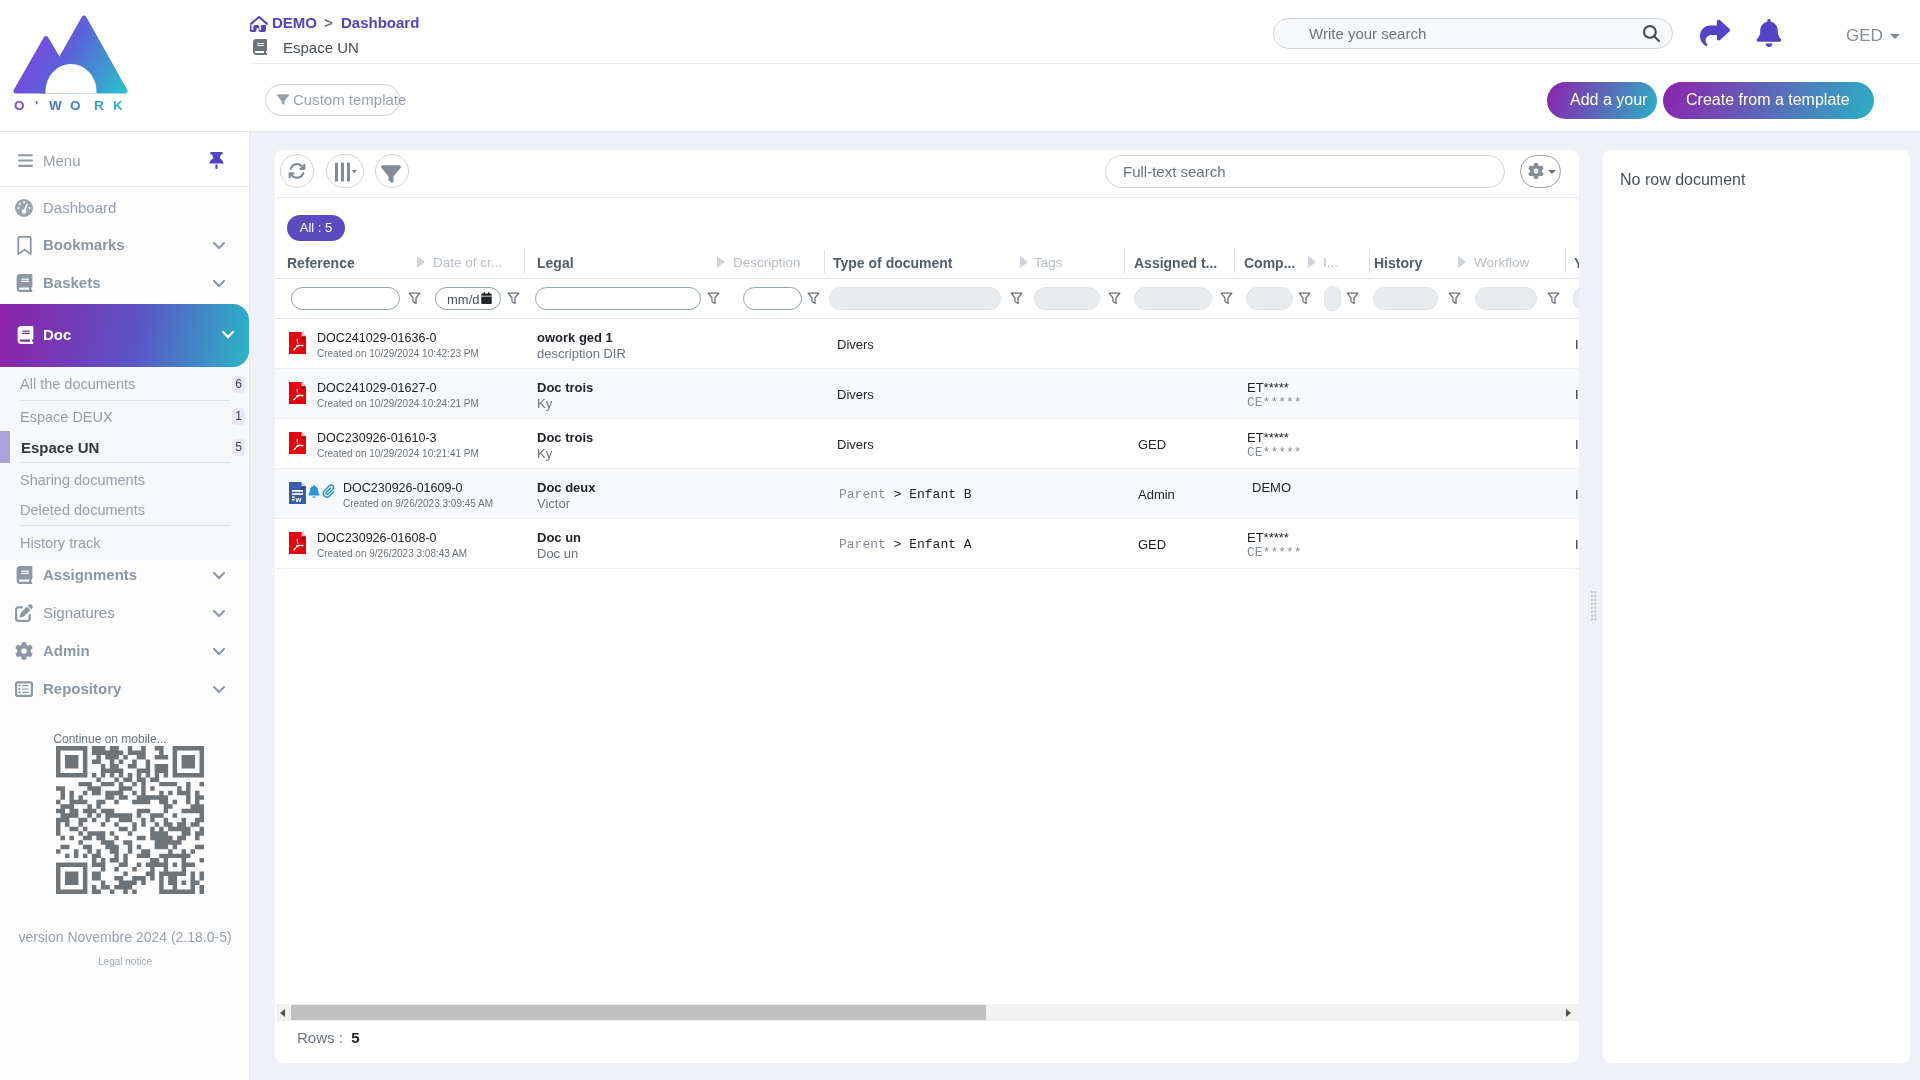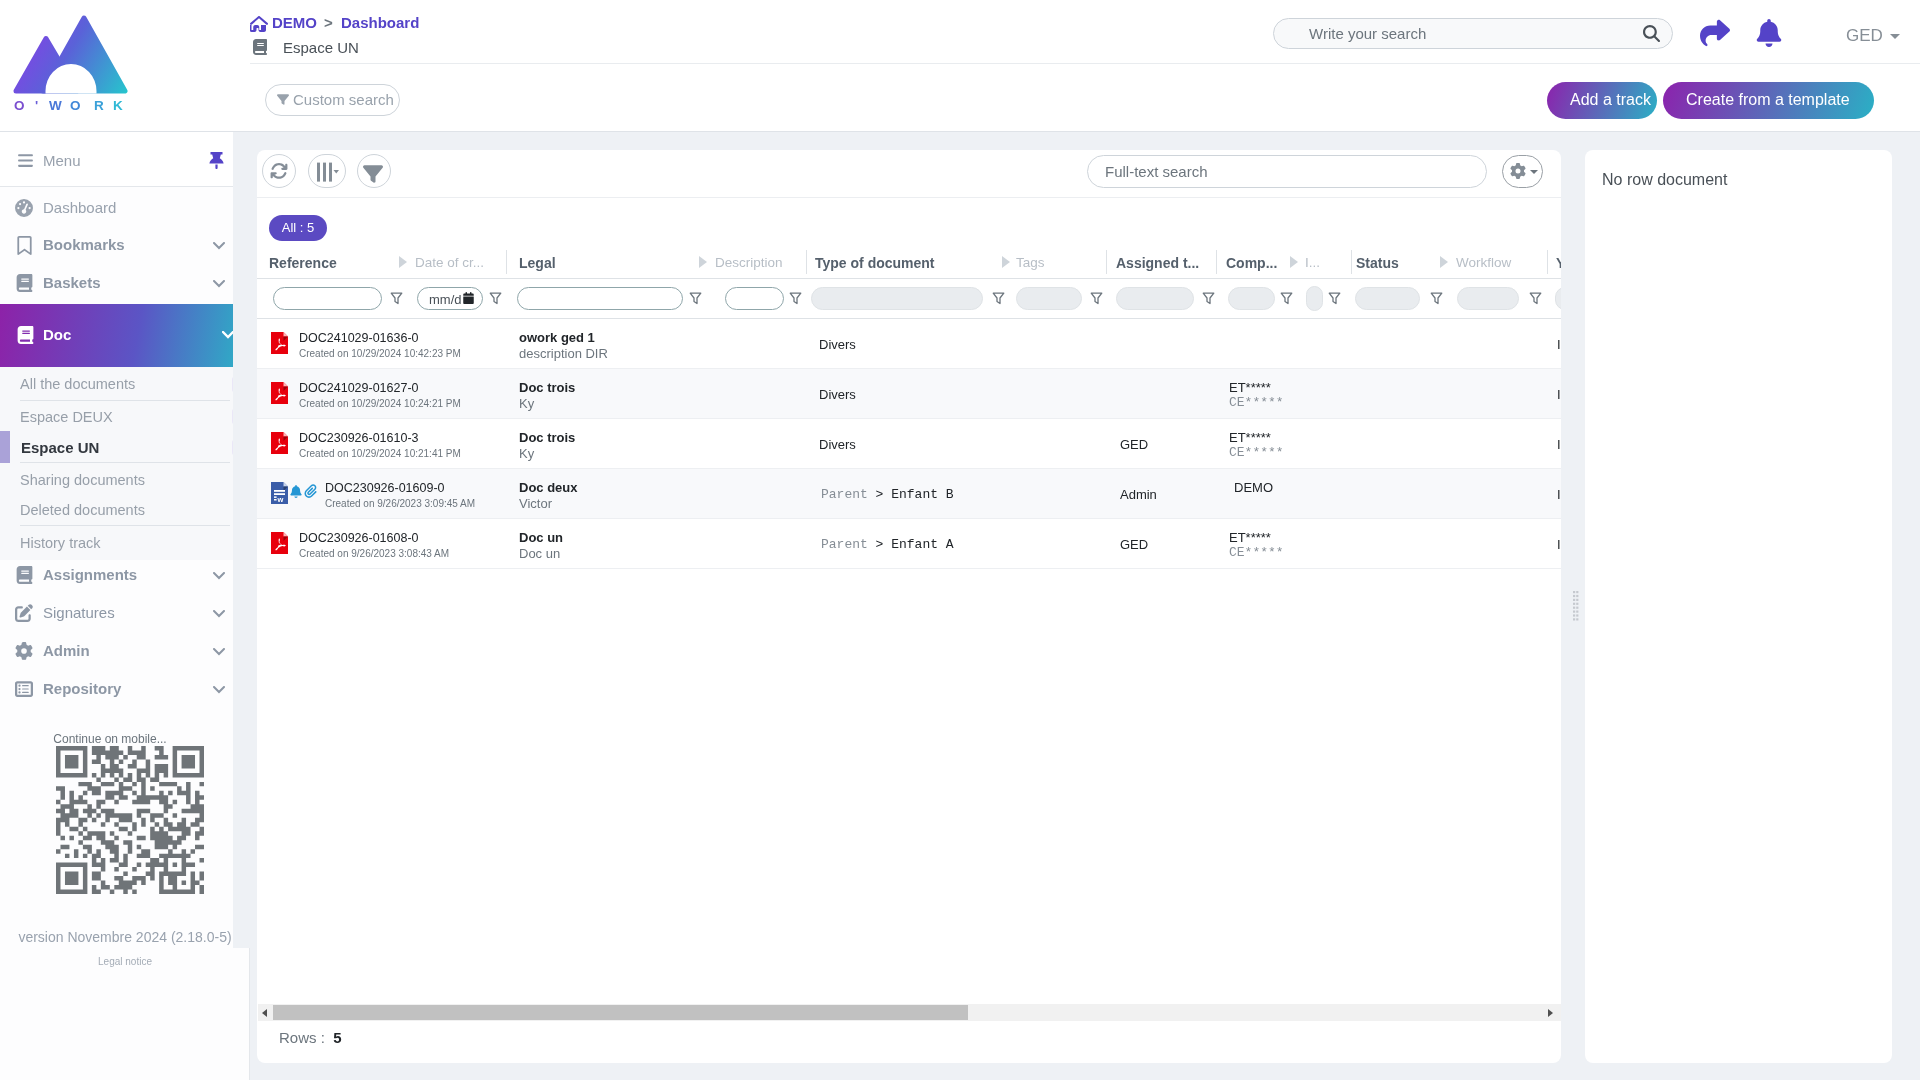--- a/index.html
+++ b/index.html
@@ -2,21 +2,21 @@
 <html><head>
 <meta charset="utf-8">
 <style>
 * { margin:0; padding:0; box-sizing:border-box; }
 html,body { width:1920px; height:1080px; overflow:hidden; font-family:"Liberation Sans",sans-serif; background:#eef1f5; }
 .abs { position:absolute; }
 #topbar { position:absolute; left:0; top:0; width:1920px; height:131px; background:#fff; }
 #topline { position:absolute; left:250px; top:63px; width:1670px; height:1px; background:#e9ecef; }
 #botline { position:absolute; left:0; top:131px; width:1920px; height:1px; background:#dfe3e8; }
 #sidebar { position:absolute; left:0; top:132px; width:250px; height:948px; background:#fdfdfe; border-right:1px solid #e4e7eb; }
-#content { position:absolute; left:233px; top:132px; width:1669px; height:816px; background:#eef1f5; }
+#content { position:absolute; left:251px; top:132px; width:1669px; height:816px; background:#eef1f5; }
 .txt { position:absolute; white-space:nowrap; }
 .hl { font-size:14px; white-space:nowrap; }
 .dk { font-weight:bold; color:#55606c; }
 .lt { font-weight:normal; font-size:13.5px; color:#b7bec6; }
 .caret { position:absolute; width:0; height:0; border-top:6px solid transparent; border-bottom:6px solid transparent; border-left:8px solid #ced4da; }
 .vsep { position:absolute; top:8px; width:1px; height:24px; background:#dee2e6; }
 .fi { position:absolute; height:23px; border-radius:12px; }
 .wh { background:#fff; border:1px solid #8fa6aa; }
 .gr { background:#e9ecef; border:1px solid #dfe3e6; }
 .fun { position:absolute; width:13px; height:13px; }
@@ -100,24 +100,24 @@
   <svg class="abs" style="left:1755px;top:19px" width="28" height="28" viewBox="0 0 448 512">
       <path fill="#5443c8" d="M224 0c-17.7 0-32 14.3-32 32l0 19.2C119 66 64 130.6 64 208l0 18.8c0 47-17.3 92.4-48.5 127.6l-7.4 8.3c-8.4 9.4-10.4 22.9-5.3 34.4S19.4 416 32 416l384 0c12.6 0 24-7.4 29.2-18.9s3.1-25-5.3-34.4l-7.4-8.3C401.3 319.2 384 273.9 384 226.8l0-18.8c0-77.4-55-142-128-156.8L256 32c0-17.7-14.3-32-32-32zm45.3 493.3c12-12 18.7-28.3 18.7-45.3l-64 0-64 0c0 17 6.7 33.3 18.7 45.3s28.3 18.7 45.3 18.7s33.3-6.7 45.3-18.7z"></path>
     </svg>
   <div class="txt" style="left:1846px;top:26px;font-size:17px;color:#868e96">GED</div>
   <div class="abs" style="left:1890px;top:34px;width:0;height:0;border-left:5px solid transparent;border-right:5px solid transparent;border-top:5px solid #868e96"></div>
 
   <div class="abs" style="left:265px;top:84px;width:135px;height:32px;border:1px solid #ced4da;border-radius:16px;background:#fff"></div>
   <svg class="abs" style="left:277px;top:93px" width="12" height="13" viewBox="0 0 512 512">
       <path fill="#99a2ac" d="M3.9 54.9C10.5 40.9 24.5 32 40 32l432 0c15.5 0 29.5 8.9 36.1 22.9s4.6 30.5-5.2 42.5L320 320.9 320 448c0 12.1-6.8 23.2-17.7 28.6s-23.8 4.3-33.5-3l-64-48c-8.1-6-12.8-15.5-12.8-25.6l0-79.1L9 97.3C-.7 85.4-2.8 68.8 3.9 54.9z"></path>
     </svg>
-  <div class="txt" style="left:293px;top:91px;font-size:15px;color:#99a2ac">Custom search</div>
+  <div class="txt" style="left:293px;top:91px;font-size:15px;color:#99a2ac">Custom template</div>
 
   <div class="abs" style="left:1547px;top:82px;width:110px;height:37px;border-radius:19px;background:linear-gradient(110deg,#8c22ad,#2ab0c5);"></div>
-  <div class="txt" style="left:1570px;top:91px;font-size:16px;color:#fff">Add a track</div>
+  <div class="txt" style="left:1570px;top:91px;font-size:16px;color:#fff">Add a your</div>
   <div class="abs" style="left:1663px;top:82px;width:211px;height:37px;border-radius:19px;background:linear-gradient(110deg,#8c22ad,#2ab0c5);"></div>
   <div class="txt" style="left:1686px;top:91px;font-size:16px;color:#fff">Create from a template</div>
 </div>
 <div id="botline"></div>
 <div id="sidebar">
 
   <div class="abs" style="left:0;top:0;width:249px;height:55px;background:#fff;border-bottom:1px solid #e4e7eb"></div>
   <svg class="abs" style="left:15px;top:20px" width="21" height="17" viewBox="0 0 448 512">
       <path fill="#8d97a5" d="M0 96C0 78.3 14.3 64 32 64l384 0c17.7 0 32 14.3 32 32s-14.3 32-32 32L32 128C14.3 128 0 113.7 0 96zM0 256c0-17.7 14.3-32 32-32l384 0c17.7 0 32 14.3 32 32s-14.3 32-32 32L32 288c-17.7 0-32-14.3-32-32zM448 416c0 17.7-14.3 32-32 32L32 448c-17.7 0-32-14.3-32-32s14.3-32 32-32l384 0c17.7 0 32 14.3 32 32z"></path>
     </svg>
@@ -249,21 +249,21 @@
     <div class="abs hl dk" style="left:558px;top:13px">Type of document</div>
     <div class="caret" style="left:745px;top:14px"></div>
     <div class="abs hl lt" style="left:759px;top:13px">Tags</div>
     <div class="vsep" style="left:849px"></div>
     <div class="abs hl dk" style="left:859px;top:13px">Assigned t...</div>
     <div class="vsep" style="left:959px"></div>
     <div class="abs hl dk" style="left:969px;top:13px">Comp...</div>
     <div class="caret" style="left:1033px;top:14px"></div>
     <div class="abs hl lt" style="left:1048px;top:13px">I...</div>
     <div class="vsep" style="left:1094px"></div>
-    <div class="abs hl dk" style="left:1099px;top:13px">Status</div>
+    <div class="abs hl dk" style="left:1099px;top:13px">History</div>
     <div class="caret" style="left:1183px;top:14px"></div>
     <div class="abs hl lt" style="left:1199px;top:13px">Workflow</div>
     <div class="vsep" style="left:1290px"></div>
     <div class="abs hl dk" style="left:1299px;top:13px">Y</div>
     <div class="abs" style="left:0;top:36px;width:1304px;height:1px;background:#dee2e6"></div>
 
     <div class="fi wh" style="left:16px;top:45px;width:109px"></div>
       <svg class="fun" style="left:133px;top:50px">
         <use href="#ofun"></use>
       </svg>

